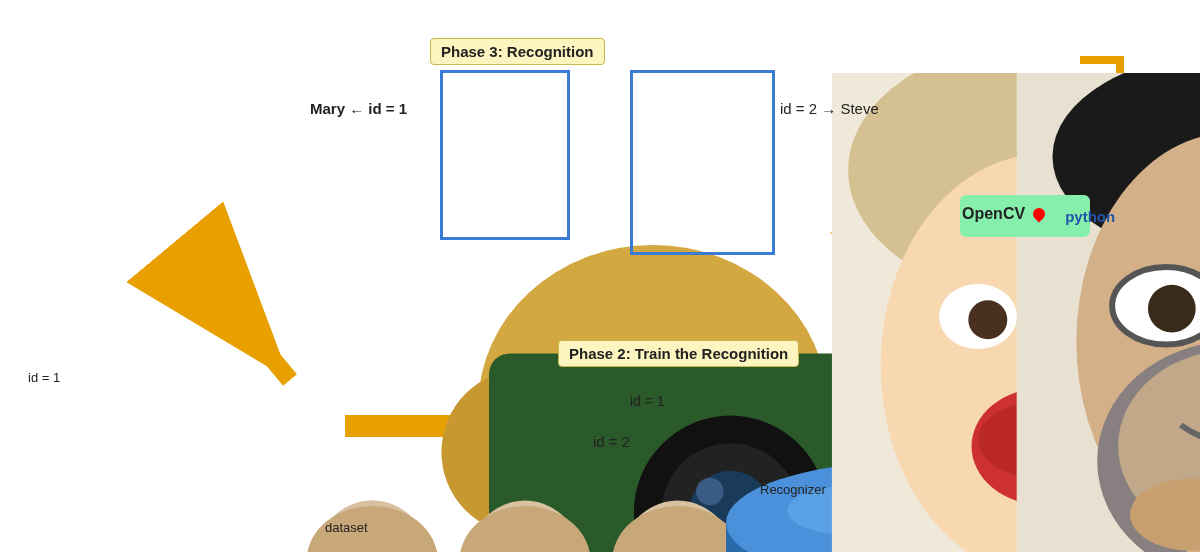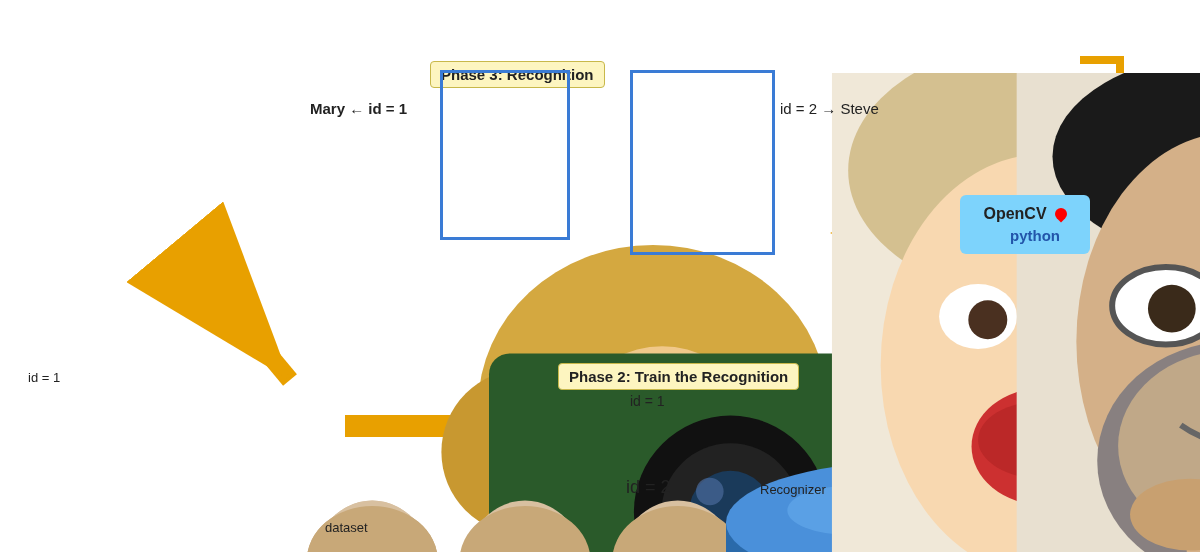--- a/index.html
+++ b/index.html
@@ -22,21 +22,20 @@
     .phase-label {
       position: absolute;
       background: #fdf5c0;
       border: 1.5px solid #c8b84a;
       border-radius: 4px;
       padding: 4px 10px;
       font-size: 15px;
       font-weight: bold;
       color: #222;
       white-space: nowrap;
-      margin-top: 23px;
     }
 
     
     .label {
       position: absolute;
       font-size: 13px;
       color: #222;
       text-align: left;
     }
 
@@ -189,21 +188,21 @@
       <use href="#sface" x="25"></use>
       <use href="#sface" x="50"></use>
       <use href="#sface" x="75"></use>
       <use href="#sface" x="100"></use>
       <use href="#sface" x="125"></use>
       <use href="#sface" x="150"></use>
     </svg>
   </div>
 
   <div class="label" style="left:630px; top:393px; font-size:14px;">id = 1</div>
-  <div class="label" style="left:626px; top:433px; font-size:18px;margin-top:44px;">id = 2</div>
+  <div class="label" style="left:593px; top:433px; font-size:15px;">id = 2</div>
 
   <div style="position:absolute; left:768px; top:396px; width:82px; height:82px;">
     <svg width="82" height="82" viewBox="0 0 82 82">
 
       <rect x="2" y="2" width="78" height="78" fill="#b8d8a8" stroke="#6a9a6a" stroke-width="2"></rect>
 
       <polygon points="41,5 75,41 41,77 7,41" fill="#cc2020"></polygon>
 
       <polygon points="41,5 75,41 41,41 7,41" fill="#ee4040"></polygon>
 
@@ -281,21 +280,21 @@
       <ellipse cx="72" cy="186" rx="55" ry="18" fill="#1a1a1a"></ellipse>
 
       <ellipse cx="58" cy="148" rx="20" ry="12" fill="#c8a070"></ellipse>
     </svg>
   </div>
 
   <div class="label" style="left:310px; top:100px; font-size:15px; font-weight:bold;">Mary ← id = 1</div>
 
   <div class="label" style="left:780px; top:100px; font-size:15px; font-weight:normal;">id = 2 → Steve</div>
 
-  <div style="position:absolute; left:960px; top:195px; background:#7dd3fc; border-radius:6px; padding:10px 2px; display:flex; flex-direction:column; align-items:center; width:130px;">
+  <div style="position:absolute; left:960px; top:195px; background:#86efac; border-radius:6px; padding:10px 2px; display:flex; align-items:center; width:130px;">
     <div style="display:flex; align-items:center; gap:6px; margin-bottom:4px;">
 
       <svg width="40" height="35" viewBox="0 0 40 35">
         <circle cx="10" cy="18" r="8" fill="#cc3030" stroke="#aa2020" stroke-width="1"></circle>
         <circle cx="10" cy="18" r="3" fill="white"></circle>
         <circle cx="25" cy="10" r="8" fill="#3030cc" stroke="#2020aa" stroke-width="1"></circle>
         <circle cx="25" cy="10" r="3" fill="white"></circle>
         <circle cx="25" cy="26" r="8" fill="#30cc30" stroke="#20aa20" stroke-width="1"></circle>
         <circle cx="25" cy="26" r="3" fill="white"></circle>
       </svg>

